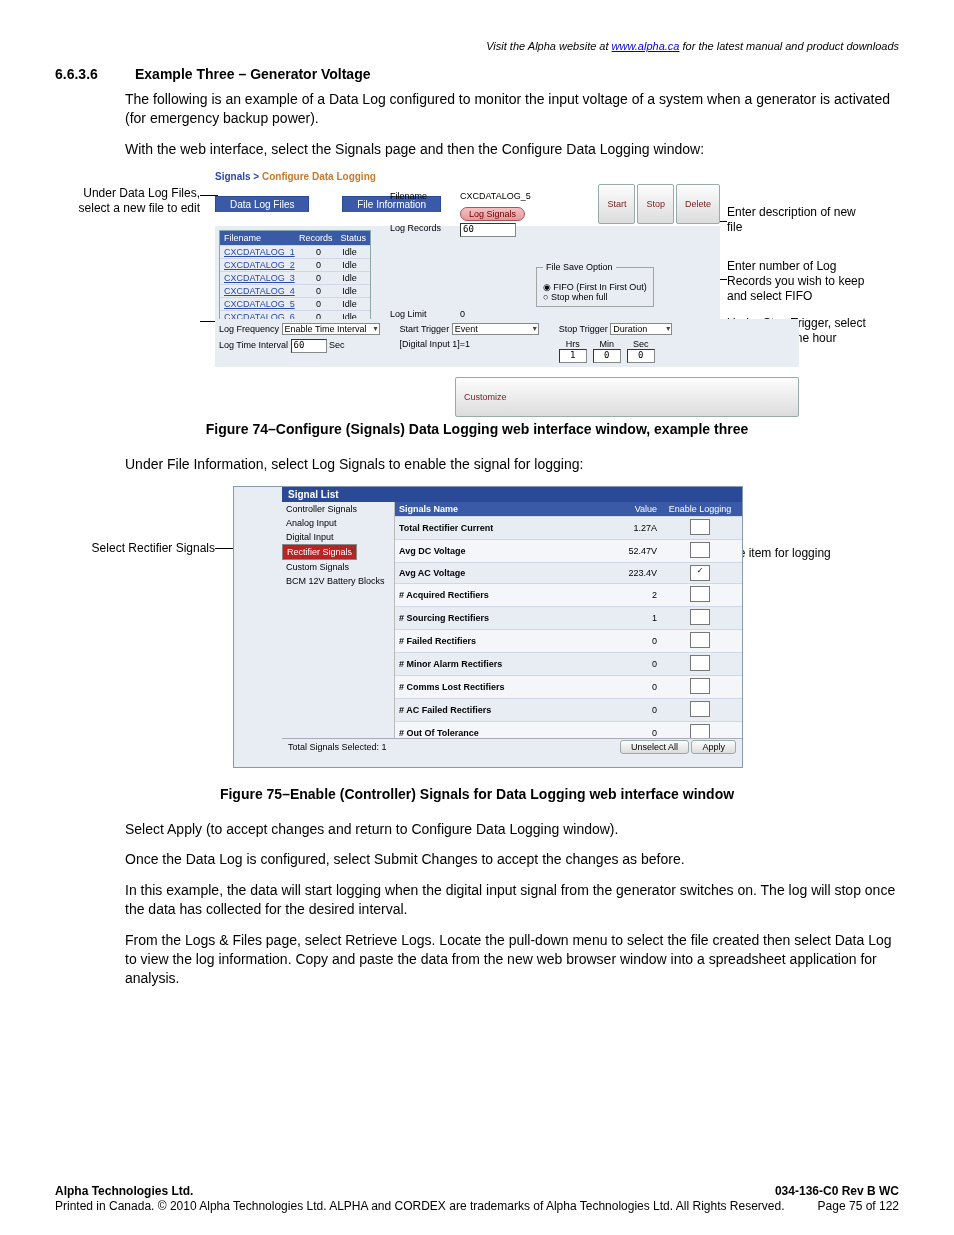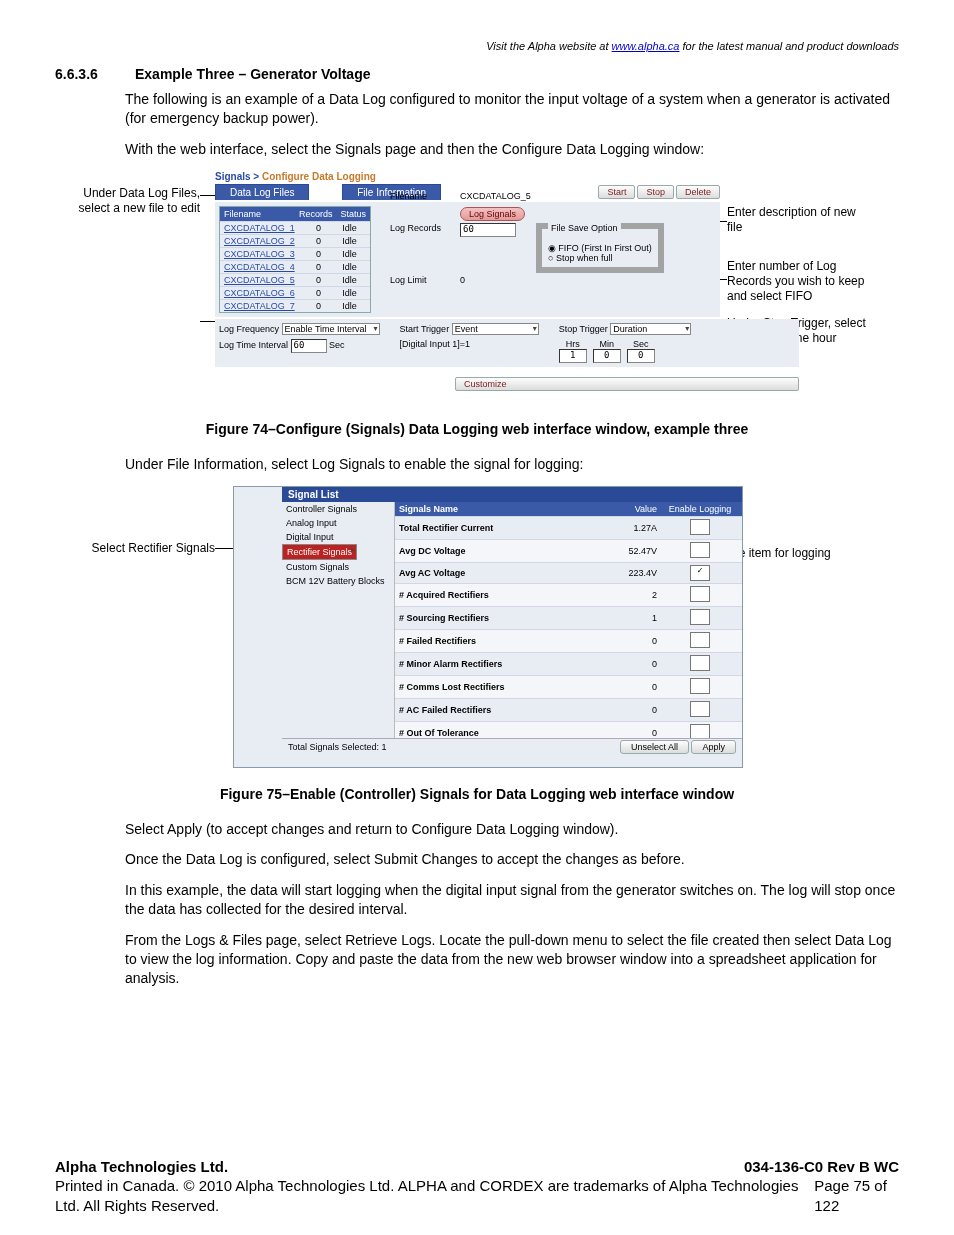--- a/index.html
+++ b/index.html
@@ -78,21 +78,21 @@
     padding: 2px 14px;
     font-size: 10px;
     border: 1px solid #2a4a98;
     border-bottom: none;
   }
   .toolbar {
     display:flex; justify-content:space-between; align-items:center;
   }
   .btnrow { display:flex; gap:2px; }
   .btn-sm {
-    font-size:9px; padding:1px 8px;
+    font-size:9px; padding:14px 8px;
     background:linear-gradient(#fdfdfd,#dcdcdc);
     border:1px solid #9aa; color:#7a1a1a;
     border-radius:2px;
   }
   .tbl-left {
     width: 150px;
     border:1px solid #8aa;
     font-size:9px;
   }
   .th-bar { background:#3a5aa8; color:#fff; display:flex; }
@@ -106,21 +106,21 @@
   .field-row { display:flex; align-items:flex-start; margin:2px 0; }
   .field-row .lbl { width:70px; }
   .inp { border:1px inset #888; background:#fff; padding:0 2px; flex:1; font-family:monospace; font-size:9px; min-height:12px;}
   .sel { border:1px solid #888; background:#fff; padding:0 12px 0 2px; font-size:9px; position:relative; display:inline-block;}
   .sel:after{content:"▾"; position:absolute; right:1px; top:0; font-size:8px; color:#444;}
   .redbtn {
     background:linear-gradient(#f3c2c2,#e29a9a);
     border:1px solid #a55; border-radius:10px;
     padding:1px 8px; font-size:9px; color:#6a0000;
   }
-  .fsbox { border:6px solid #a3a3a3; padding:4px 6px; font-size:9px; display:inline-block;}
+  .fsbox { border:1px solid #a3a3a3; padding:4px 6px; font-size:9px; display:inline-block;margin-top:44px;}
   .fsbox .ttl { position:relative; top:-10px; background:#e8edf4; padding:0 3px; font-size:9px;}
   .fsbox label{display:block;}
   .customize { display:block; margin:10px 0 0 240px; }
   .lower-cfg { position:absolute; left:0; top:148px; width:584px; font-size:9px; }
 
   
   .shot2 { position:relative; height:290px; margin:0 0 0 0;}
   .shot2 .callout { position:absolute; font-size:12px; width:150px; }
   .shot2 .panel2 {
     position:absolute; left:178px; top:0; width:460px; height:280px;
@@ -138,21 +138,21 @@
   .c1{width:190px;font-weight:bold;} .c2{width:60px; text-align:right;} .c3{width:70px; text-align:center;}
   .sl-row { display:flex; border-top:1px solid #d0d8e8; font-size:9px; align-items:center;}
   .sl-row.alt{ background:#f4f6fa;}
   .cb { width:10px; height:10px; border:1px solid #777; display:inline-block; background:#fff;}
   .cb.ck:after{content:"✓"; font-size:8px; position:relative; top:-3px; left:0;}
   .panel2 .ftr { border-top:1px solid #aab; padding:3px 6px; display:flex; justify-content:space-between; align-items:center;}
   .btn-g { font-size:9px; padding:1px 10px; background:linear-gradient(#fdfdfd,#dcdcdc); border:1px solid #9aa; border-radius:3px;}
 
   .footer {
     position:absolute; bottom:20px; left:55px; right:55px;
-    font-size:15px; line-height:1.3;
+    font-size:12px; line-height:1.3;
   }
   .footer .l1 { display:flex; justify-content:space-between; font-weight:bold;}
   .footer .l2 { display:flex; justify-content:space-between;}
 
   
   .line { position:absolute; background:#000; height:1px; }
 </style>
 </head>
 <body>
 
@@ -277,21 +277,21 @@
           <div style="display:flex; gap:20px; background:#e8edf4; padding:4px;">
             <div>
               <div><span>Log Frequency</span> <span class="sel">Enable Time Interval</span></div>
               <div style="margin-top:4px;"><span>Log Time Interval</span> <span class="inp" style="display:inline-block; width:30px;">60</span> <span>Sec</span></div>
             </div>
             <div>
               <div><span>Start Trigger</span> <span class="sel" style="padding-right:60px;">Event</span></div>
               <div style="margin-top:4px;">[Digital Input 1]=1</div>
             </div>
             <div>
-              <div><span>Stop Trigger</span> <span class="sel" style="padding-right:43px;">Duration</span></div>
+              <div><span>Stop Trigger</span> <span class="sel" style="padding-right:24px;">Duration</span></div>
               <div style="margin-top:4px; display:flex; gap:6px;">
                 <div style="text-align:center;"><div>Hrs</div><span class="inp" style="display:inline-block;width:22px;">1</span></div>
                 <div style="text-align:center;"><div>Min</div><span class="inp" style="display:inline-block;width:22px;">0</span></div>
                 <div style="text-align:center;"><div>Sec</div><span class="inp" style="display:inline-block;width:22px;">0</span></div>
               </div>
             </div>
           </div>
           <span class="btn-sm customize">Customize</span>
         </div>
       </div>

